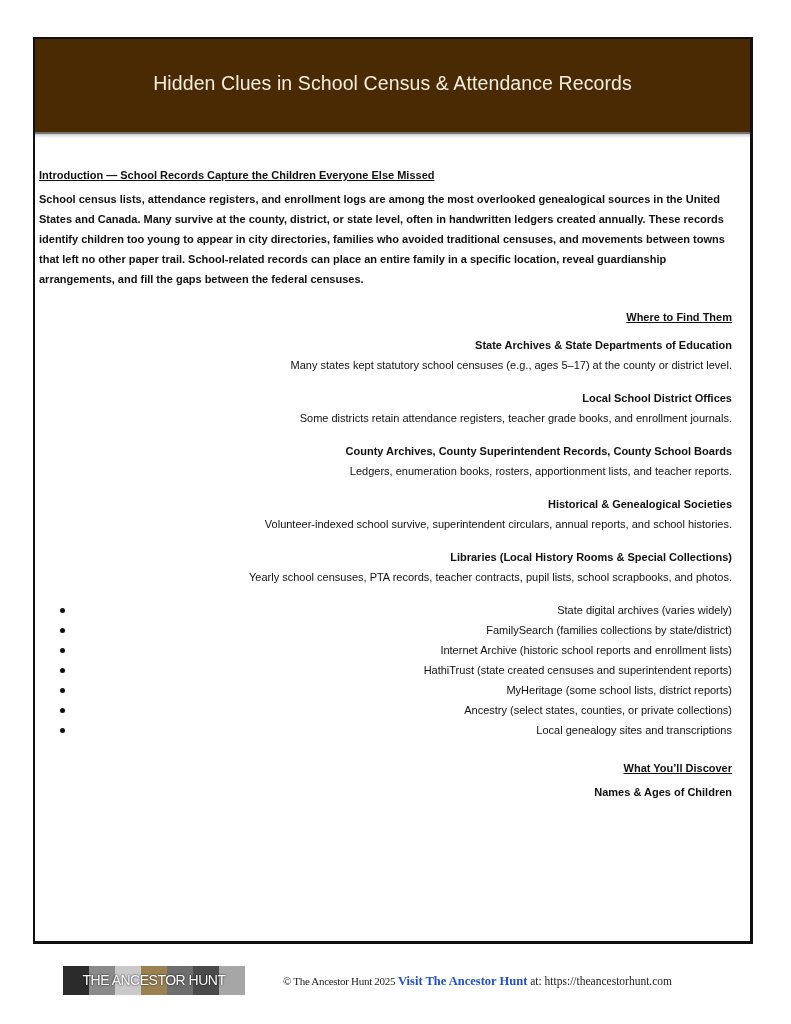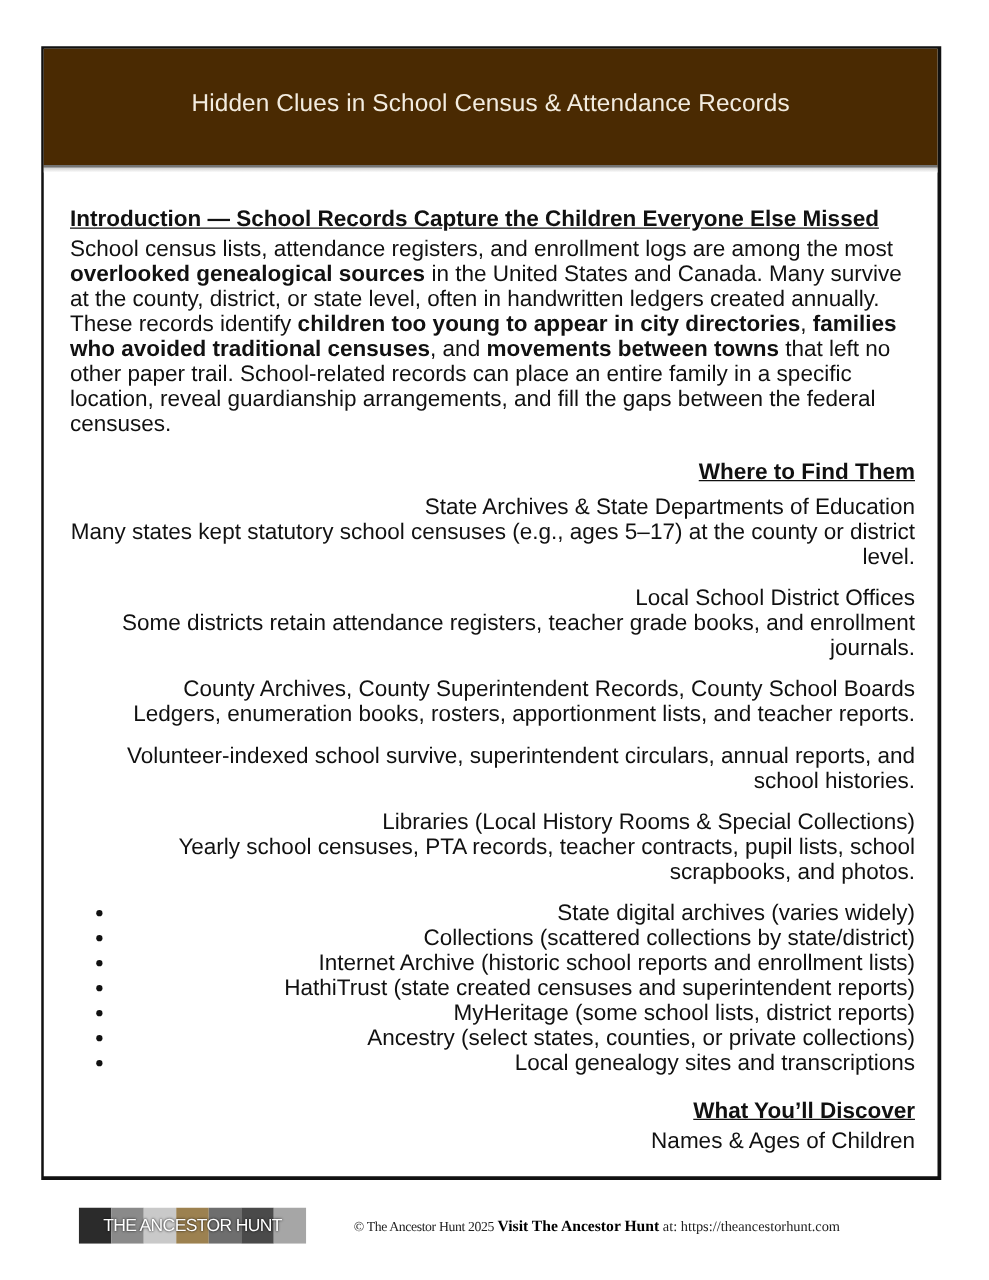--- a/index.html
+++ b/index.html
@@ -2,45 +2,45 @@
 <html><head>
 <meta charset="utf-8">
 <style>
   html, body { margin: 0; padding: 0; background: #ffffff; }
   body { width: 791px; height: 1024px; position: relative; overflow: hidden;
          font-family: "Liberation Sans", sans-serif; color: #111; }
   .frame { position: absolute; left: 33px; top: 37px; width: 720px; height: 907px;
            border: 2px solid #111; border-right-width: 3px; border-bottom-width: 3px;
            box-sizing: border-box; background: #fff; }
   .banner { position: absolute; left: 0; top: 0; right: 0; height: 93px; background: #4a2a02;
-            border-bottom: 3px solid #737373; display: flex; align-items: center; justify-content: center; }
+            border-bottom: 6px solid #737373; display: flex; align-items: center; justify-content: center; }
   .banner-title { color: #f3ece0; font-size: 19.5px; letter-spacing: 0.1px; margin-top: -4px; }
   .shadow { position: absolute; left: 0; right: 0; top: 95px; height: 4px;
             background: linear-gradient(#cfcfcf, #fff); }
-  .content { position: absolute; left: 21px; top: 126px; right: 18px; font-size: 18px; line-height: 20px; }
+  .content { position: absolute; left: 4px; top: 126px; right: 18px; font-size: 11px; line-height: 20px; }
   .h-under { font-weight: bold; text-decoration: underline; margin: 0; }
-  .para { margin: 4px 0 0 0; }
+  .para { margin: 4px 0 0 0; font-weight: bold; }
   .section { margin-top: 18px; text-align: right; }
-  .sub-title { font-weight: normal; margin: 8px 0 0 0; }
+  .sub-title { font-weight: bold; margin: 8px 0 0 0; }
   .sub-body { margin: 0; }
   .block { margin-top: 13px; }
   ul.bullets { list-style: none; margin: 11px 0 0 0; padding: 0; }
   ul.bullets li { position: relative; padding-left: 47px; height: 20px; }
   ul.bullets li .dot { position: absolute; left: 21px; top: 8px; width: 5px; height: 5px;
                        border-radius: 50%; background: #111; }
   .footer { position: absolute; left: 0; top: 960px; width: 791px; height: 40px; }
   .logo { position: absolute; left: 63px; top: 6px; width: 182px; height: 29px; display: flex; overflow: hidden; }
   .logo .tile { flex: 1; }
   .logo-text { position: absolute; left: 0; right: 0; top: 6px; text-align: center; color: #fff;
                font-family: "Liberation Sans Narrow", "Liberation Sans", sans-serif; font-size: 14px;
                letter-spacing: -0.5px; text-shadow: 0 0 2px #000; white-space: nowrap; }
   .credit { position: absolute; left: 283px; top: 14px; font-family: "Liberation Serif", serif;
             font-size: 11.5px; color: #222; white-space: nowrap; }
   .credit .small { font-size: 11px; letter-spacing: -0.3px; }
-  .credit .visit { font-weight: bold; color: #000000; font-size: 12.5px; margin-top: 36px; }
+  .credit .visit { font-weight: bold; color: #1d4ed8; font-size: 12.5px; margin-top: 36px; }
 </style>
 </head>
 <body>
 
 <div class="frame">
   <div class="banner">
     <div class="banner-title">Hidden Clues in School Census &amp; Attendance Records</div>
   </div>
   <div class="shadow"></div>
 
@@ -57,31 +57,32 @@
       </div>
       <div class="block">
         <p class="sub-title" style="margin-top:0">Local School District Offices</p>
         <p class="sub-body">Some districts retain attendance registers, teacher grade books, and enrollment journals.</p>
       </div>
       <div class="block">
         <p class="sub-title" style="margin-top:0">County Archives, County Superintendent Records, County School Boards</p>
         <p class="sub-body">Ledgers, enumeration books, rosters, apportionment lists, and teacher reports.</p>
       </div>
       <div class="block">
+        <p class="sub-title" style="margin-top:0">Historical &amp; Genealogical Societies</p>
         <p class="sub-body">Volunteer-indexed school survive, superintendent circulars, annual reports, and school histories.</p>
       </div>
       <div class="block">
         <p class="sub-title" style="margin-top:0">Libraries (Local History Rooms &amp; Special Collections)</p>
         <p class="sub-body">Yearly school censuses, PTA records, teacher contracts, pupil lists, school scrapbooks, and photos.</p>
       </div>
 
       <div class="block">
         <ul class="bullets">
           <li><span class="dot"></span><span>State digital archives (varies widely)</span></li>
-          <li><span class="dot"></span><span>Collections (scattered collections by state/district)</span></li>
+          <li><span class="dot"></span><span>FamilySearch (families collections by state/district)</span></li>
           <li><span class="dot"></span><span>Internet Archive (historic school reports and enrollment lists)</span></li>
           <li><span class="dot"></span><span>HathiTrust (state created censuses and superintendent reports)</span></li>
           <li><span class="dot"></span><span>MyHeritage (some school lists, district reports)</span></li>
           <li><span class="dot"></span><span>Ancestry (select states, counties, or private collections)</span></li>
           <li><span class="dot"></span><span>Local genealogy sites and transcriptions</span></li>
         </ul>
       </div>
     </div>
 
     <div class="section">

